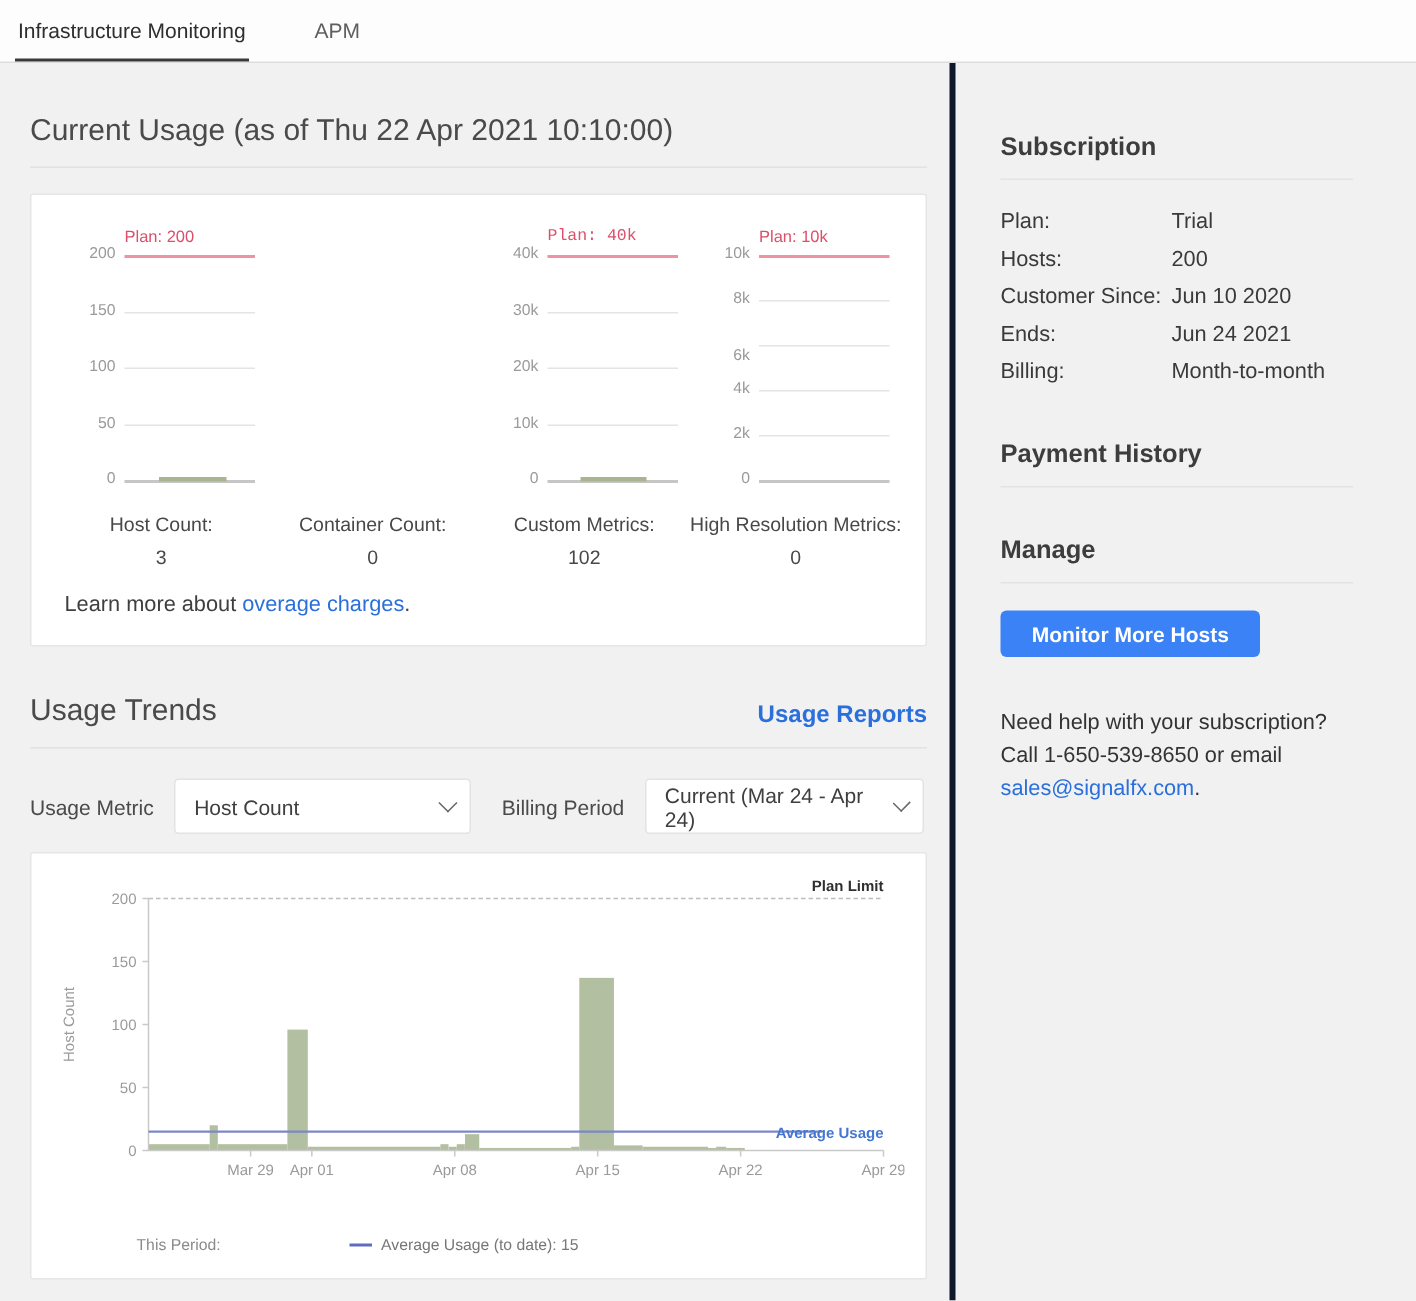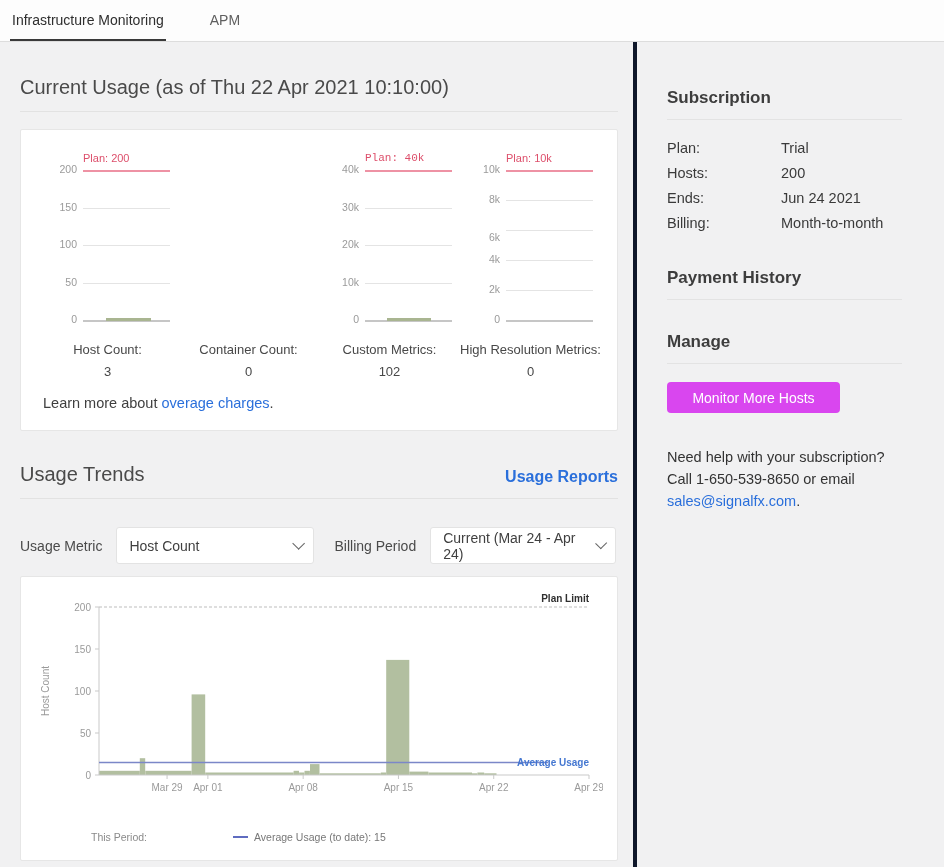--- a/index.html
+++ b/index.html
@@ -29,21 +29,21 @@
   .mtick { position:absolute; left:0; text-align:right; font-size:10.5px; color:#9a9a9a; }
   .mplan { position:absolute; font-size:11px; color:#dd4f6b; }
   .mspark { position:absolute; height:3px; background:#a9b591; }
   .mini-caption { text-align:center; font-size:13px; color:#484848; margin-top:2px; }
   .mini-value { text-align:center; font-size:13px; color:#484848; margin-top:7px; }
   .learn { font-size:14.5px; color:#3f3f3f; margin-top:16px; padding-left:6px; }
   a.link { color:#2a6fdb; text-decoration:none; cursor:pointer; }
   
   .trends-head { margin-top:32px; display:flex; justify-content:space-between; align-items:flex-end; }
   .trends-head a { font-size:16px; font-weight:bold; }
-  .filters { margin-top:28px; display:flex; align-items:center; }
+  .filters { margin-top:20px; display:flex; align-items:center; }
   .flabel { font-size:14px; color:#4a4a4a; }
   .select { background:#fff; border:1px solid #e3e3e3; border-radius:3px; height:37px;
     display:flex; align-items:center; justify-content:space-between;
     padding:0 12px; font-size:14px; color:#3f3f3f; cursor:pointer; }
   .select .chev { width:9px; height:9px; border-right:1.5px solid #666;
     border-bottom:1.5px solid #666; transform:rotate(45deg) translateY(-3px); margin-left:10px; }
   #usage-metric-select { width:198px; margin-left:14px; }
   #billing-period-select { width:186px; margin-left:14px; }
   .flabel.second { margin-left:20px; }
   
@@ -52,22 +52,22 @@
     font-size:10.5px; color:#8a8a8a; }
   .legend .dash { width:15px; height:2px; background:#5f6cc0; margin:0 6px 0 86px; }
   .legend .avg-lab { color:#777; }
   
   .sb-h { font-size:17px; font-weight:bold; color:#3d3d3d; }
   .sb-hr { height:1px; background:#e3e3e3; margin-top:11px; }
   .sub-rows { margin-top:16px; }
   .sub-row { display:flex; font-size:14.5px; line-height:25px; color:#3a3a3a; }
   .sub-row .lab { width:114px; }
   .pay-text { margin-top:16px; font-size:15px; font-style:italic; color:#3a3a3a; line-height:23px; }
-  .manage-btn { margin-top:18px; width:173px; height:31px; background:#d946ef; color:#fff;
-    border:none; border-radius:4px; font-size:14px; font-weight:normal;
+  .manage-btn { margin-top:18px; width:173px; height:31px; background:#3b82f6; color:#fff;
+    border:none; border-radius:4px; font-size:14px; font-weight:bold;
     font-family:"Liberation Sans", sans-serif; cursor:pointer; }
   .help-text { margin-top:33px; font-size:14.5px; color:#333; line-height:22px; }
   .mt-section { margin-top:32px; }
 </style>
 </head>
 <body>
 
 <div class="topbar">
   <div class="tab active">Infrastructure Monitoring</div>
   <div class="tab">APM</div>
@@ -228,20 +228,24 @@
     <div class="sub-rows">
       <div class="sub-row">
         <span class="lab">Plan:</span>
         <span>Trial</span>
       </div>
       <div class="sub-row">
         <span class="lab">Hosts:</span>
         <span>200</span>
       </div>
       <div class="sub-row">
+        <span class="lab">Customer Since:</span>
+        <span>Jun 10 2020</span>
+      </div>
+      <div class="sub-row">
         <span class="lab">Ends:</span>
         <span>Jun 24 2021</span>
       </div>
       <div class="sub-row">
         <span class="lab">Billing:</span>
         <span>Month-to-month</span>
       </div>
     </div>
 
     <h2 class="sb-h mt-section">Payment History</h2>

